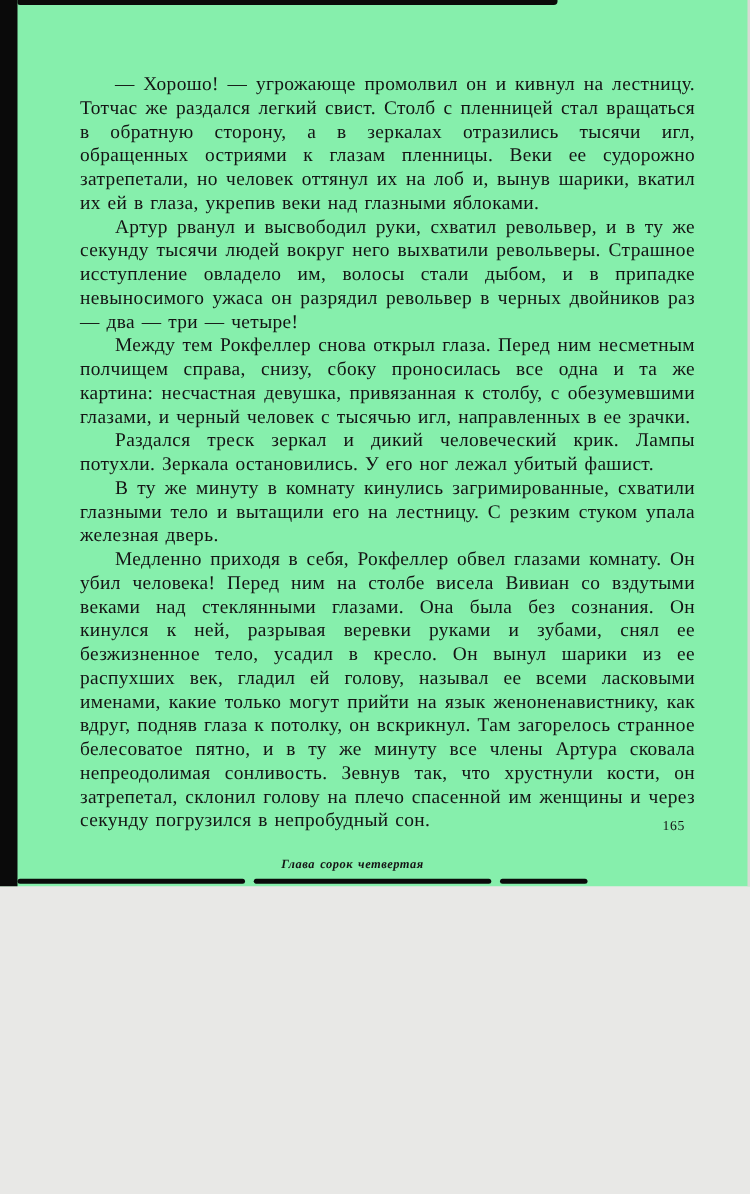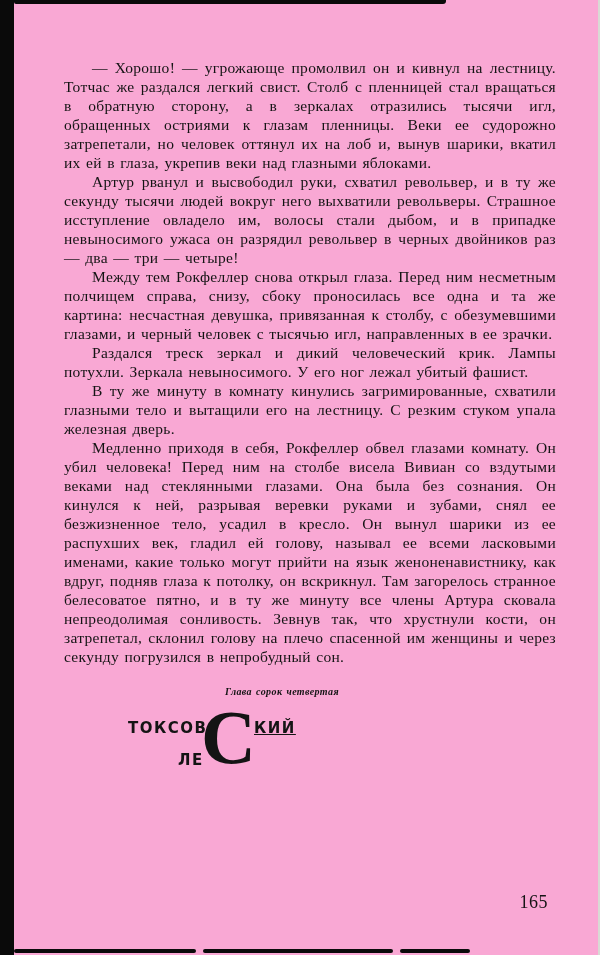--- a/index.html
+++ b/index.html
@@ -4,22 +4,22 @@
 <style>
   * { margin: 0; padding: 0; box-sizing: border-box; }
   html, body { width: 600px; }
   body {
     background: #e8e8e6;
     font-family: "Liberation Serif", serif;
   }
   .page {
     position: relative;
     width: 600px;
-    height: 955px;
-    background: #f9a8d4;
+    height: 709px;
+    background: #86efac;
     color: #141414;
     overflow: hidden;
   }
   
   .scan-bar-left {
     position: absolute; left: 0; top: 0;
     width: 14px; height: 955px;
     background: #0a0a0a;
   }
   .scan-line-top {
@@ -87,40 +87,40 @@
     font-weight: bold;
     font-size: 76px; line-height: 76px;
     letter-spacing: 0;
   }
 
   .opening { margin-top: 10px; text-indent: 128px; }
 
   .page-number {
     position: absolute;
     right: 52px; bottom: 42px;
-    font-size: 18px;
+    font-size: 11px;
     letter-spacing: 0.5px;
     color: #141414;
   }
 </style>
 </head>
 <body>
 
 <div class="page">
 
   <div class="scan-bar-left"></div>
   <div class="scan-line-top"></div>
   <div class="scan-line-right"></div>
 
   <div class="text-col">
 
     <p class="para">— Хорошо! — угрожающе промолвил он и кивнул на лестницу. Тотчас же раздался легкий свист. Столб с пленницей стал вращаться в обратную сторону, а в зеркалах отразились тысячи игл, обращенных остриями к глазам пленницы. Веки ее судорожно затрепетали, но человек оттянул их на лоб и, вынув шарики, вкатил их ей в глаза, укрепив веки над глазными яблоками.</p>
     <p class="para">Артур рванул и высвободил руки, схватил револьвер, и в ту же секунду тысячи людей вокруг него выхватили револьверы. Страшное исступление овладело им, волосы стали дыбом, и в припадке невыносимого ужаса он разрядил револьвер в черных двойников раз — два — три — четыре!</p>
     <p class="para">Между тем Рокфеллер снова открыл глаза. Перед ним несметным полчищем справа, снизу, сбоку проносилась все одна и та же картина: несчастная девушка, привязанная к столбу, с обезумевшими глазами, и черный человек с тысячью игл, направленных в ее зрачки.</p>
-    <p class="para">Раздался треск зеркал и дикий человеческий крик. Лампы потухли. Зеркала невыносимого. У его ног лежал убитый фашист.</p>
+    <p class="para">Раздался треск зеркал и дикий человеческий крик. Лампы потухли. Зеркала остановились. У его ног лежал убитый фашист.</p>
     <p class="para">В ту же минуту в комнату кинулись загримированные, схватили глазными тело и вытащили его на лестницу. С резким стуком упала железная дверь.</p>
     <p class="para">Медленно приходя в себя, Рокфеллер обвел глазами комнату. Он убил человека! Перед ним на столбе висела Вивиан со вздутыми веками над стеклянными глазами. Она была без сознания. Он кинулся к ней, разрывая веревки руками и зубами, снял ее безжизненное тело, усадил в кресло. Он вынул шарики из ее распухших век, гладил ей голову, называл ее всеми ласковыми именами, какие только могут прийти на язык женоненавистнику, как вдруг, подняв глаза к потолку, он вскрикнул. Там загорелось странное белесоватое пятно, и в ту же минуту все члены Артура сковала непреодолимая сонливость. Зевнув так, что хрустнули кости, он затрепетал, склонил голову на плечо спасенной им женщины и через секунду погрузился в непробудный сон.</p>
 
     <div class="chapter-heading">Глава сорок четвертая</div>
 
     <div class="title-art">
       <span class="ta-word ta-toksov">ТОКСОВ</span>
       <span class="ta-bigc">С</span>
       <span class="ta-word ta-kiy">КИЙ</span>
       <span class="ta-word ta-le">ЛЕ</span>

